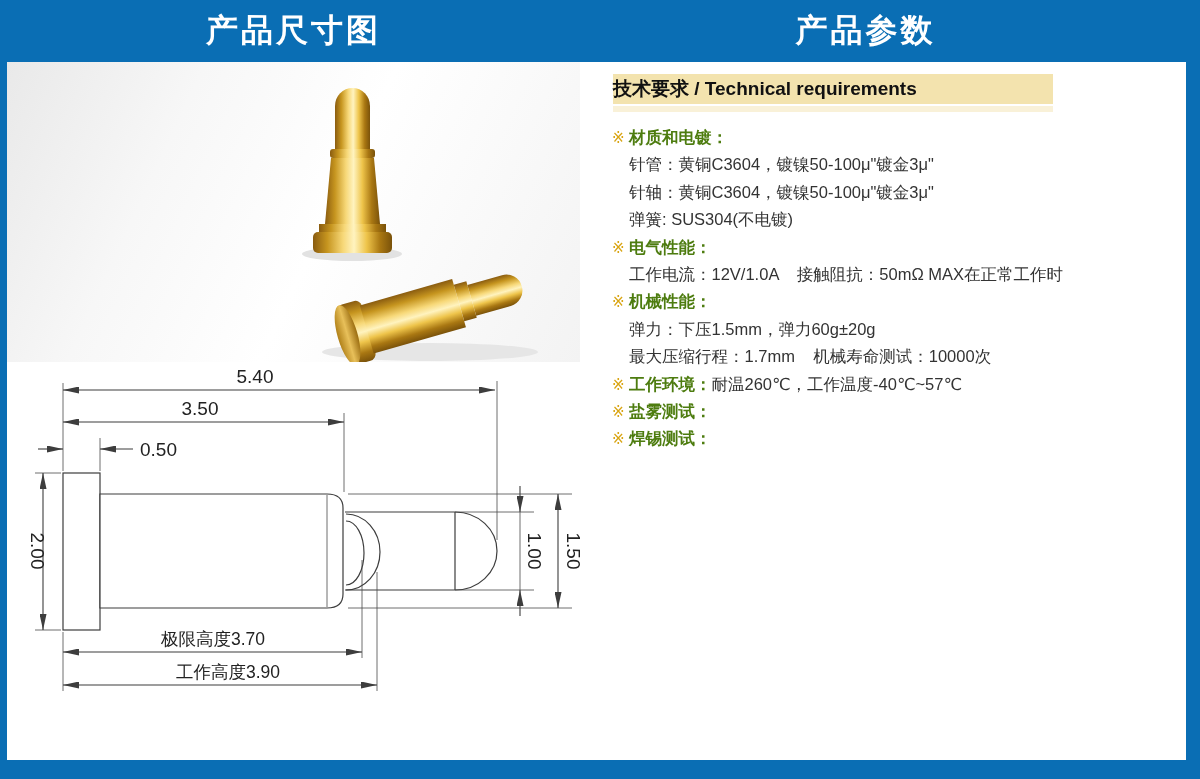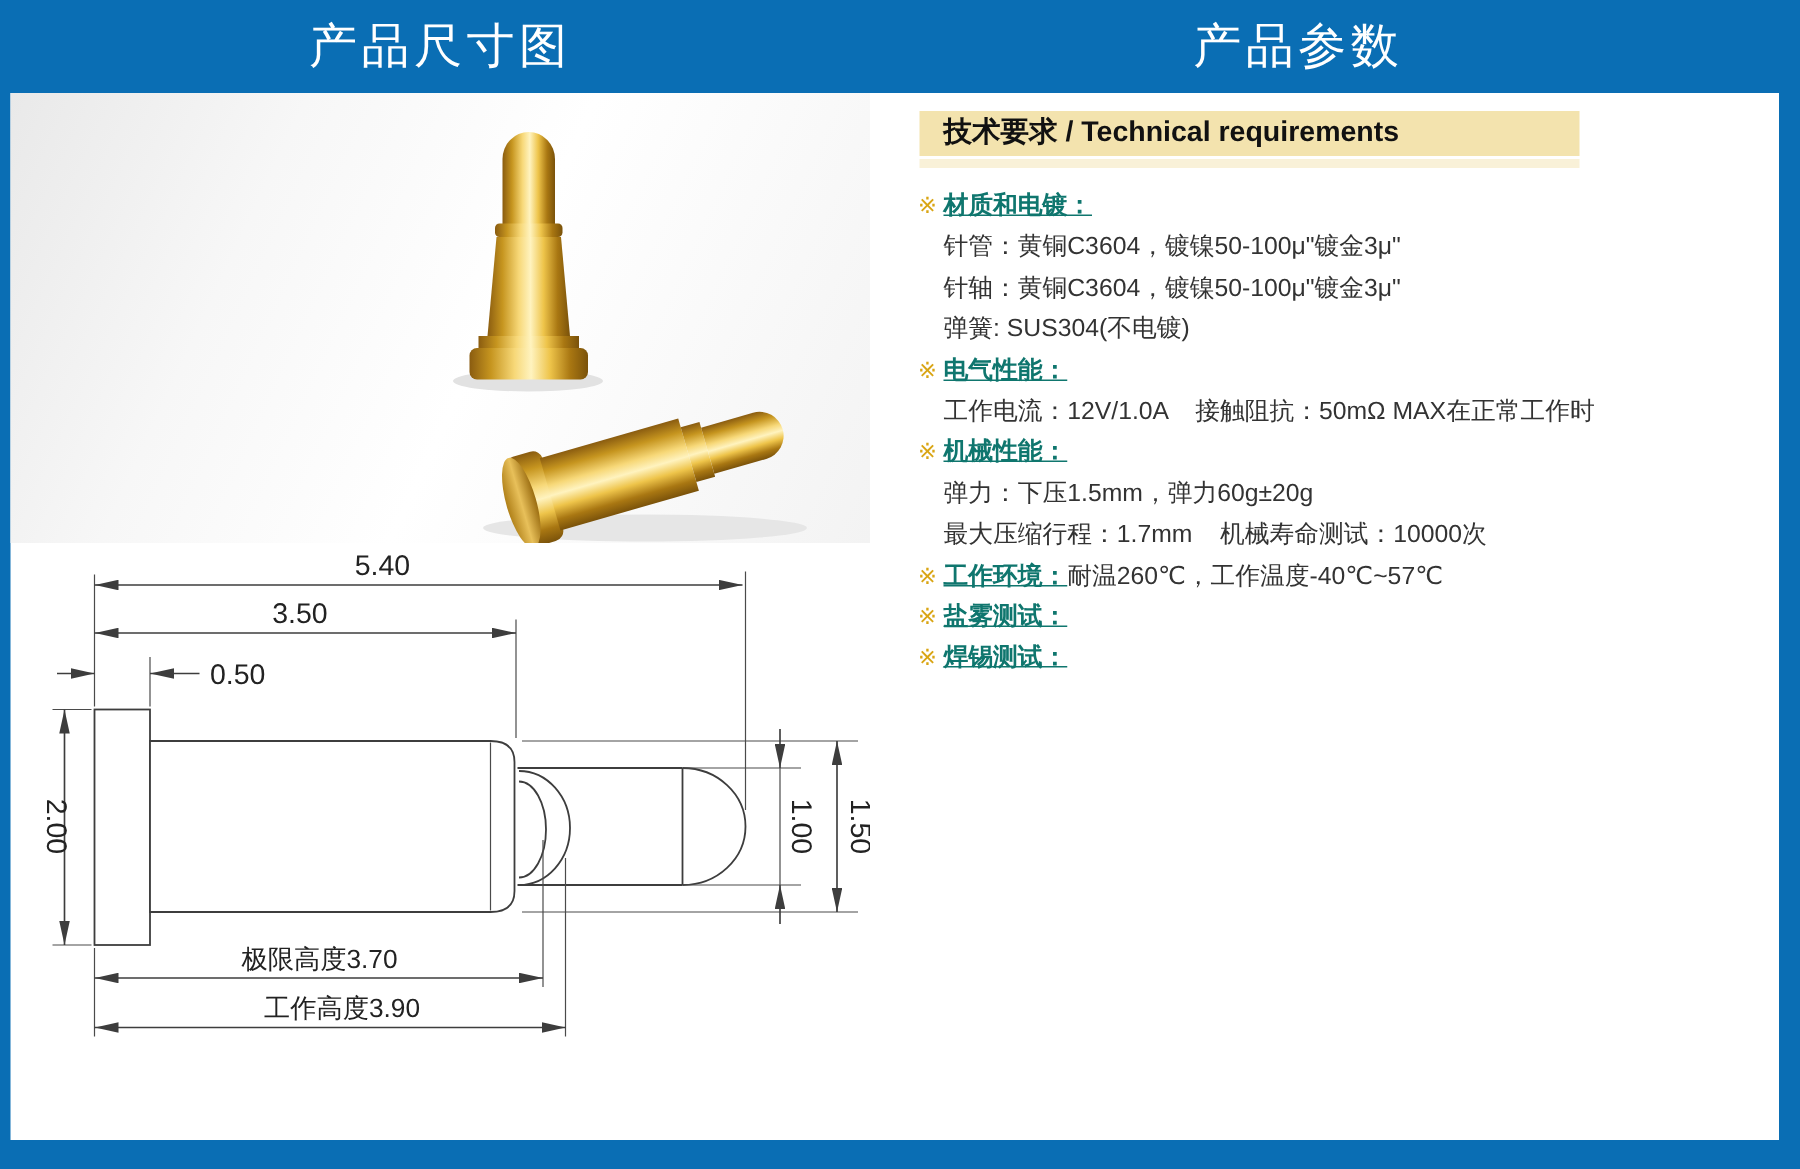--- a/index.html
+++ b/index.html
@@ -4,21 +4,21 @@
 <style>
   html,body{margin:0;padding:0;}
   body{
     width:1200px;height:779px;position:relative;
     background:#0a6eb4;
     font-family:"Liberation Sans","DejaVu Sans",sans-serif;
     overflow:hidden;
   }
   .hdr-title{
     position:absolute;top:0;height:76px;line-height:60px;
-    text-align:center;color:#ffffff;font-size:32px;font-weight:normal;letter-spacing:3px;
+    text-align:center;color:#ffffff;font-size:32px;font-weight:bold;letter-spacing:3px;
   }
   #hdr-left{left:7px;width:573px;}
   #hdr-right{left:573px;width:585px;}
   .panel{position:absolute;top:62px;height:698px;background:#ffffff;}
   #panel-left{left:7px;width:573px;padding-left:43px;}
   #panel-right{left:601px;width:585px;}
   
   #photo-area{
     position:absolute;left:0;top:0;width:573px;height:300px;
     background:linear-gradient(115deg,#e9e9e9 0%,#f7f7f7 28%,#ffffff 55%,#f3f3f3 100%);
@@ -30,27 +30,27 @@
   .shape{stroke:#3d3d3d;stroke-width:1.2;fill:#ffffff;}
   .shape-open{stroke:#3d3d3d;stroke-width:1.2;fill:none;}
   .dim-num{font-size:19px;fill:#222;}
   .dim-cjk{font-size:17.5px;fill:#222;}
   .arrow-both{marker-start:url(#arrS);marker-end:url(#arrE);}
   .arrow-end{marker-end:url(#arrE);}
   
   #tech-title-bar{
     margin:12px 14px 0 12px;width:440px;height:30px;line-height:30px;
     background:#f3e3ae;color:#111;font-size:19px;font-weight:bold;
-    padding-left:16px;box-sizing:border-box;
+    box-sizing:border-box;
   }
   #tech-title-sub{margin:2px 0 0 12px;width:440px;height:6px;background:#f9f1d8;}
   #spec-list{margin:12px 16px 0 11px;font-size:16.5px;color:#333;}
   .spec-line{display:flex;line-height:27.4px;white-space:pre-wrap;}
   .spec-line .bullet{width:17px;flex:0 0 17px;color:#d9a514;font-size:15px;}
-  .spec-line .lbl{font-weight:bold;color:#0f766e;text-decoration:underline;}
+  .spec-line .lbl{font-weight:bold;color:#4d7c0f;}
 </style>
 </head>
 <body>
 
 <div id="hdr-left" class="hdr-title">产品尺寸图</div>
 <div id="hdr-right" class="hdr-title">产品参数</div>
 
 <div id="panel-left" class="panel">
   <div id="photo-area">
     <svg id="pins-svg" width="573" height="300" viewBox="7 62 573 300">

